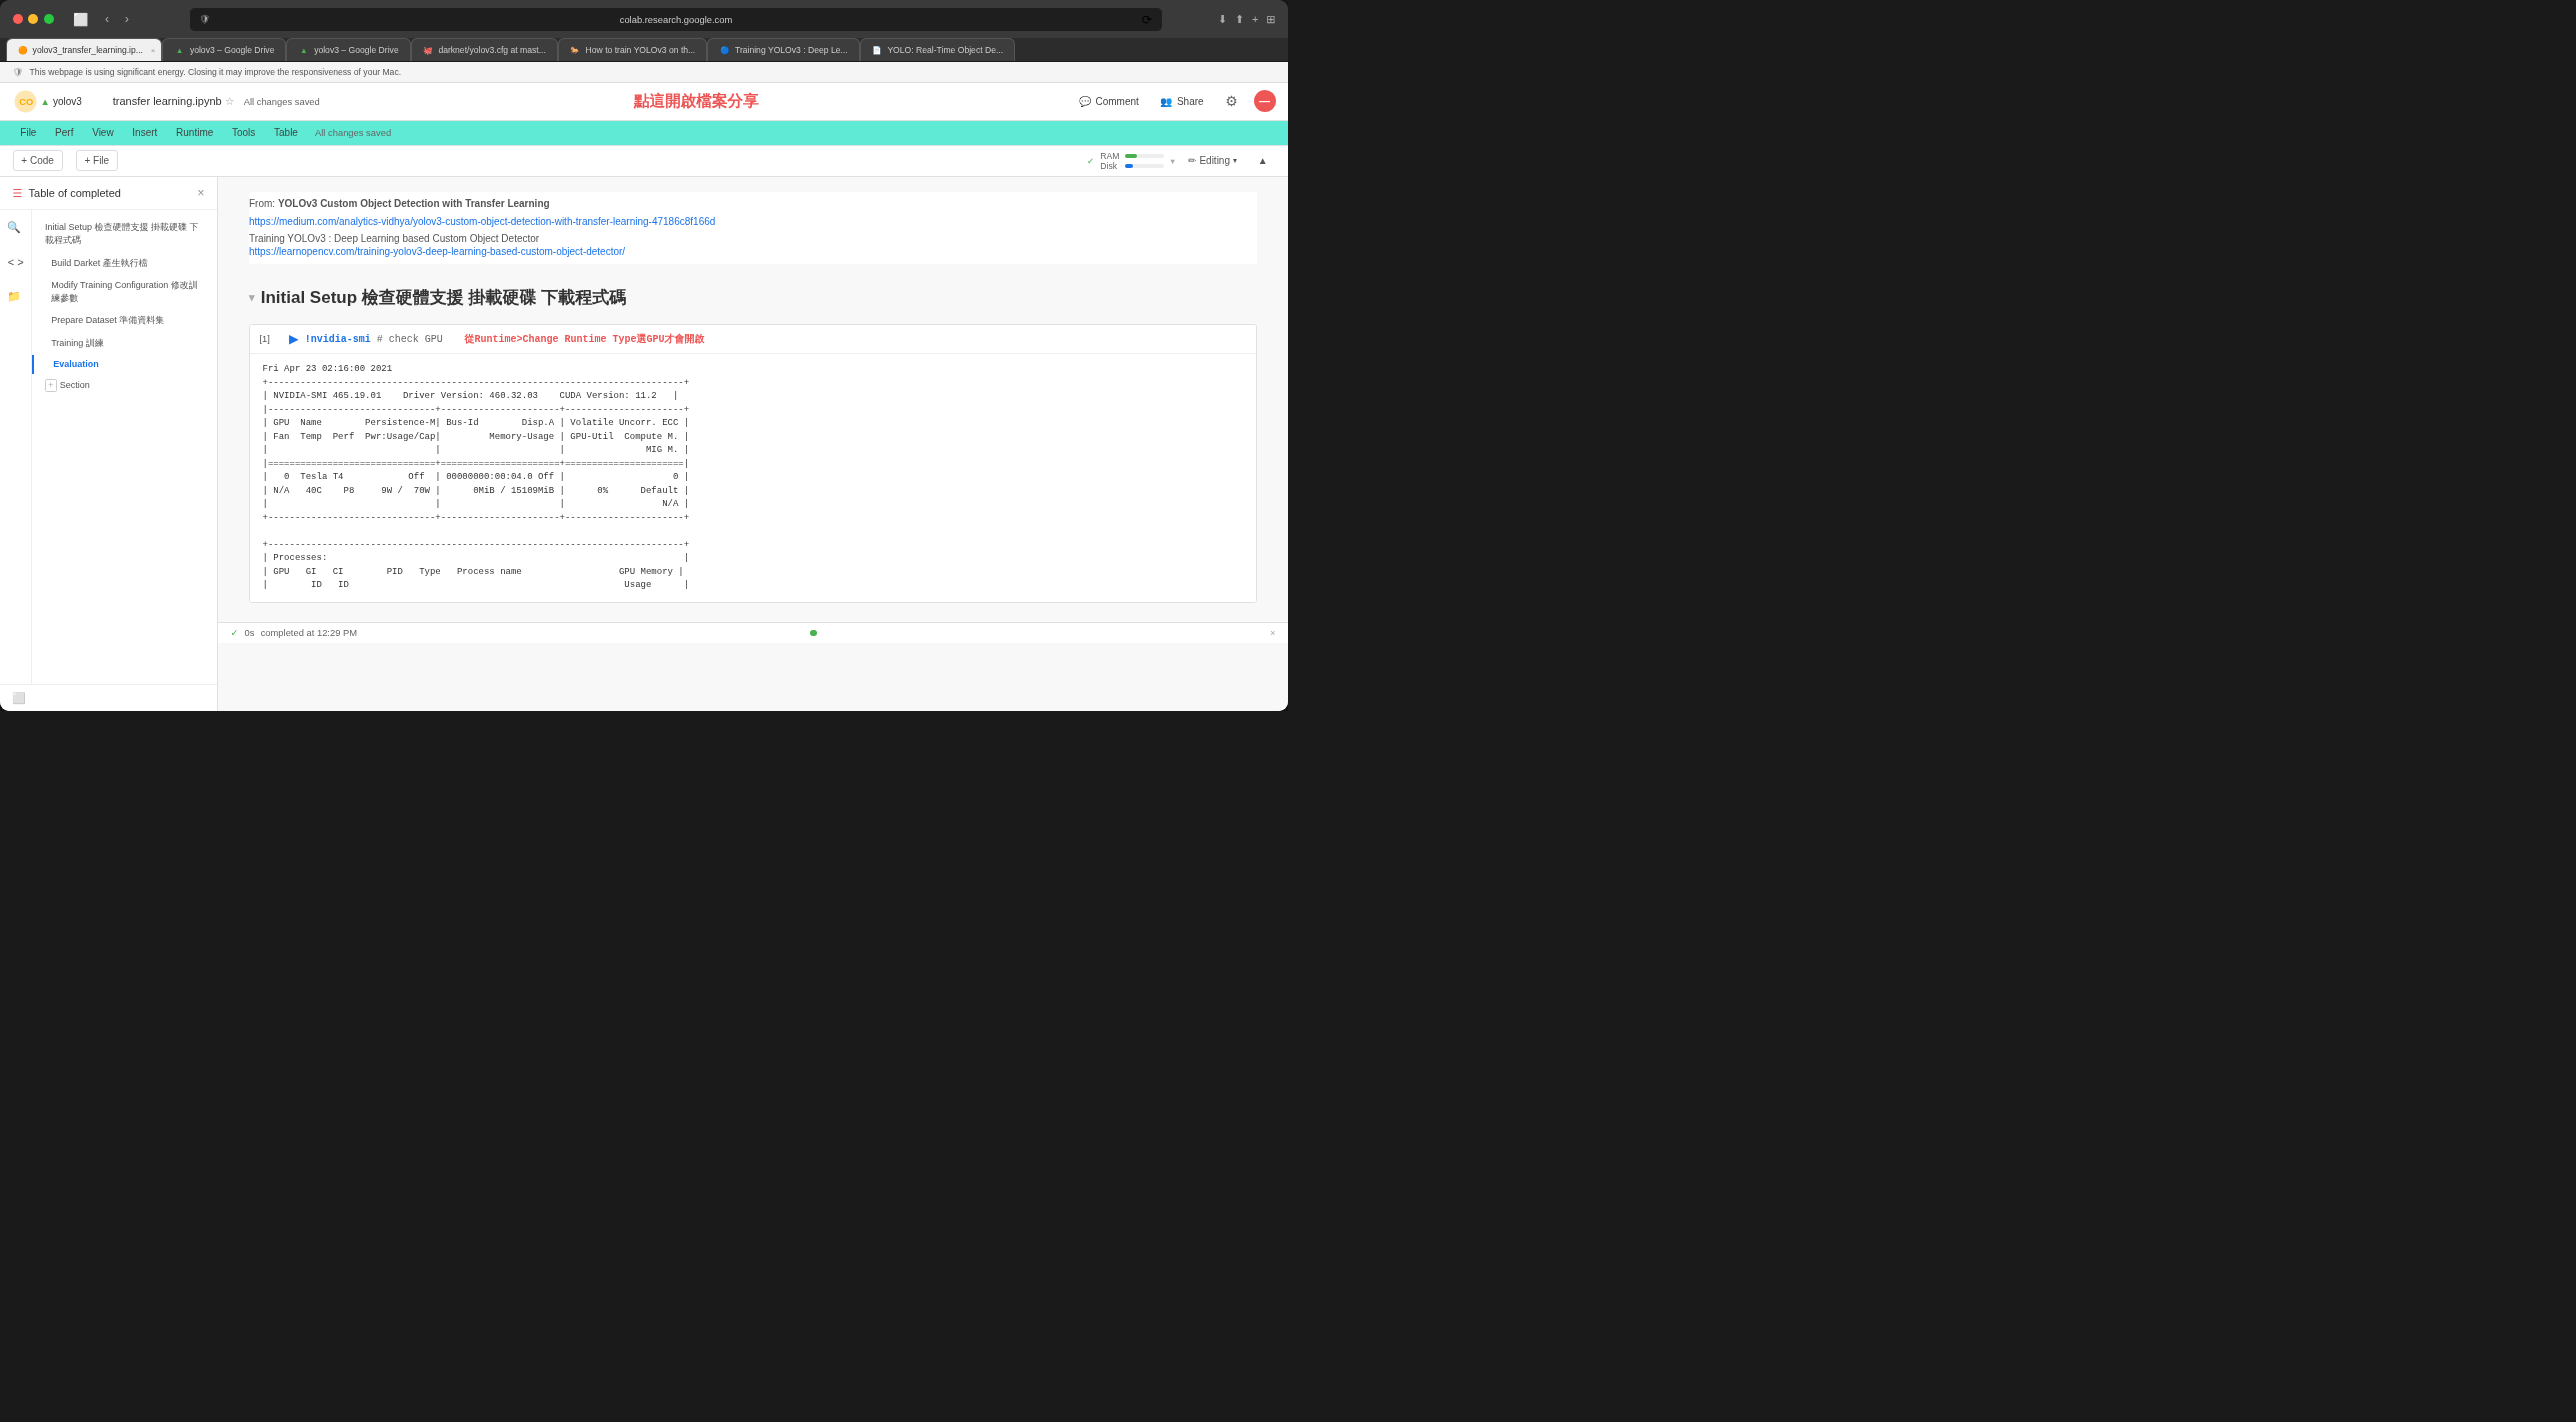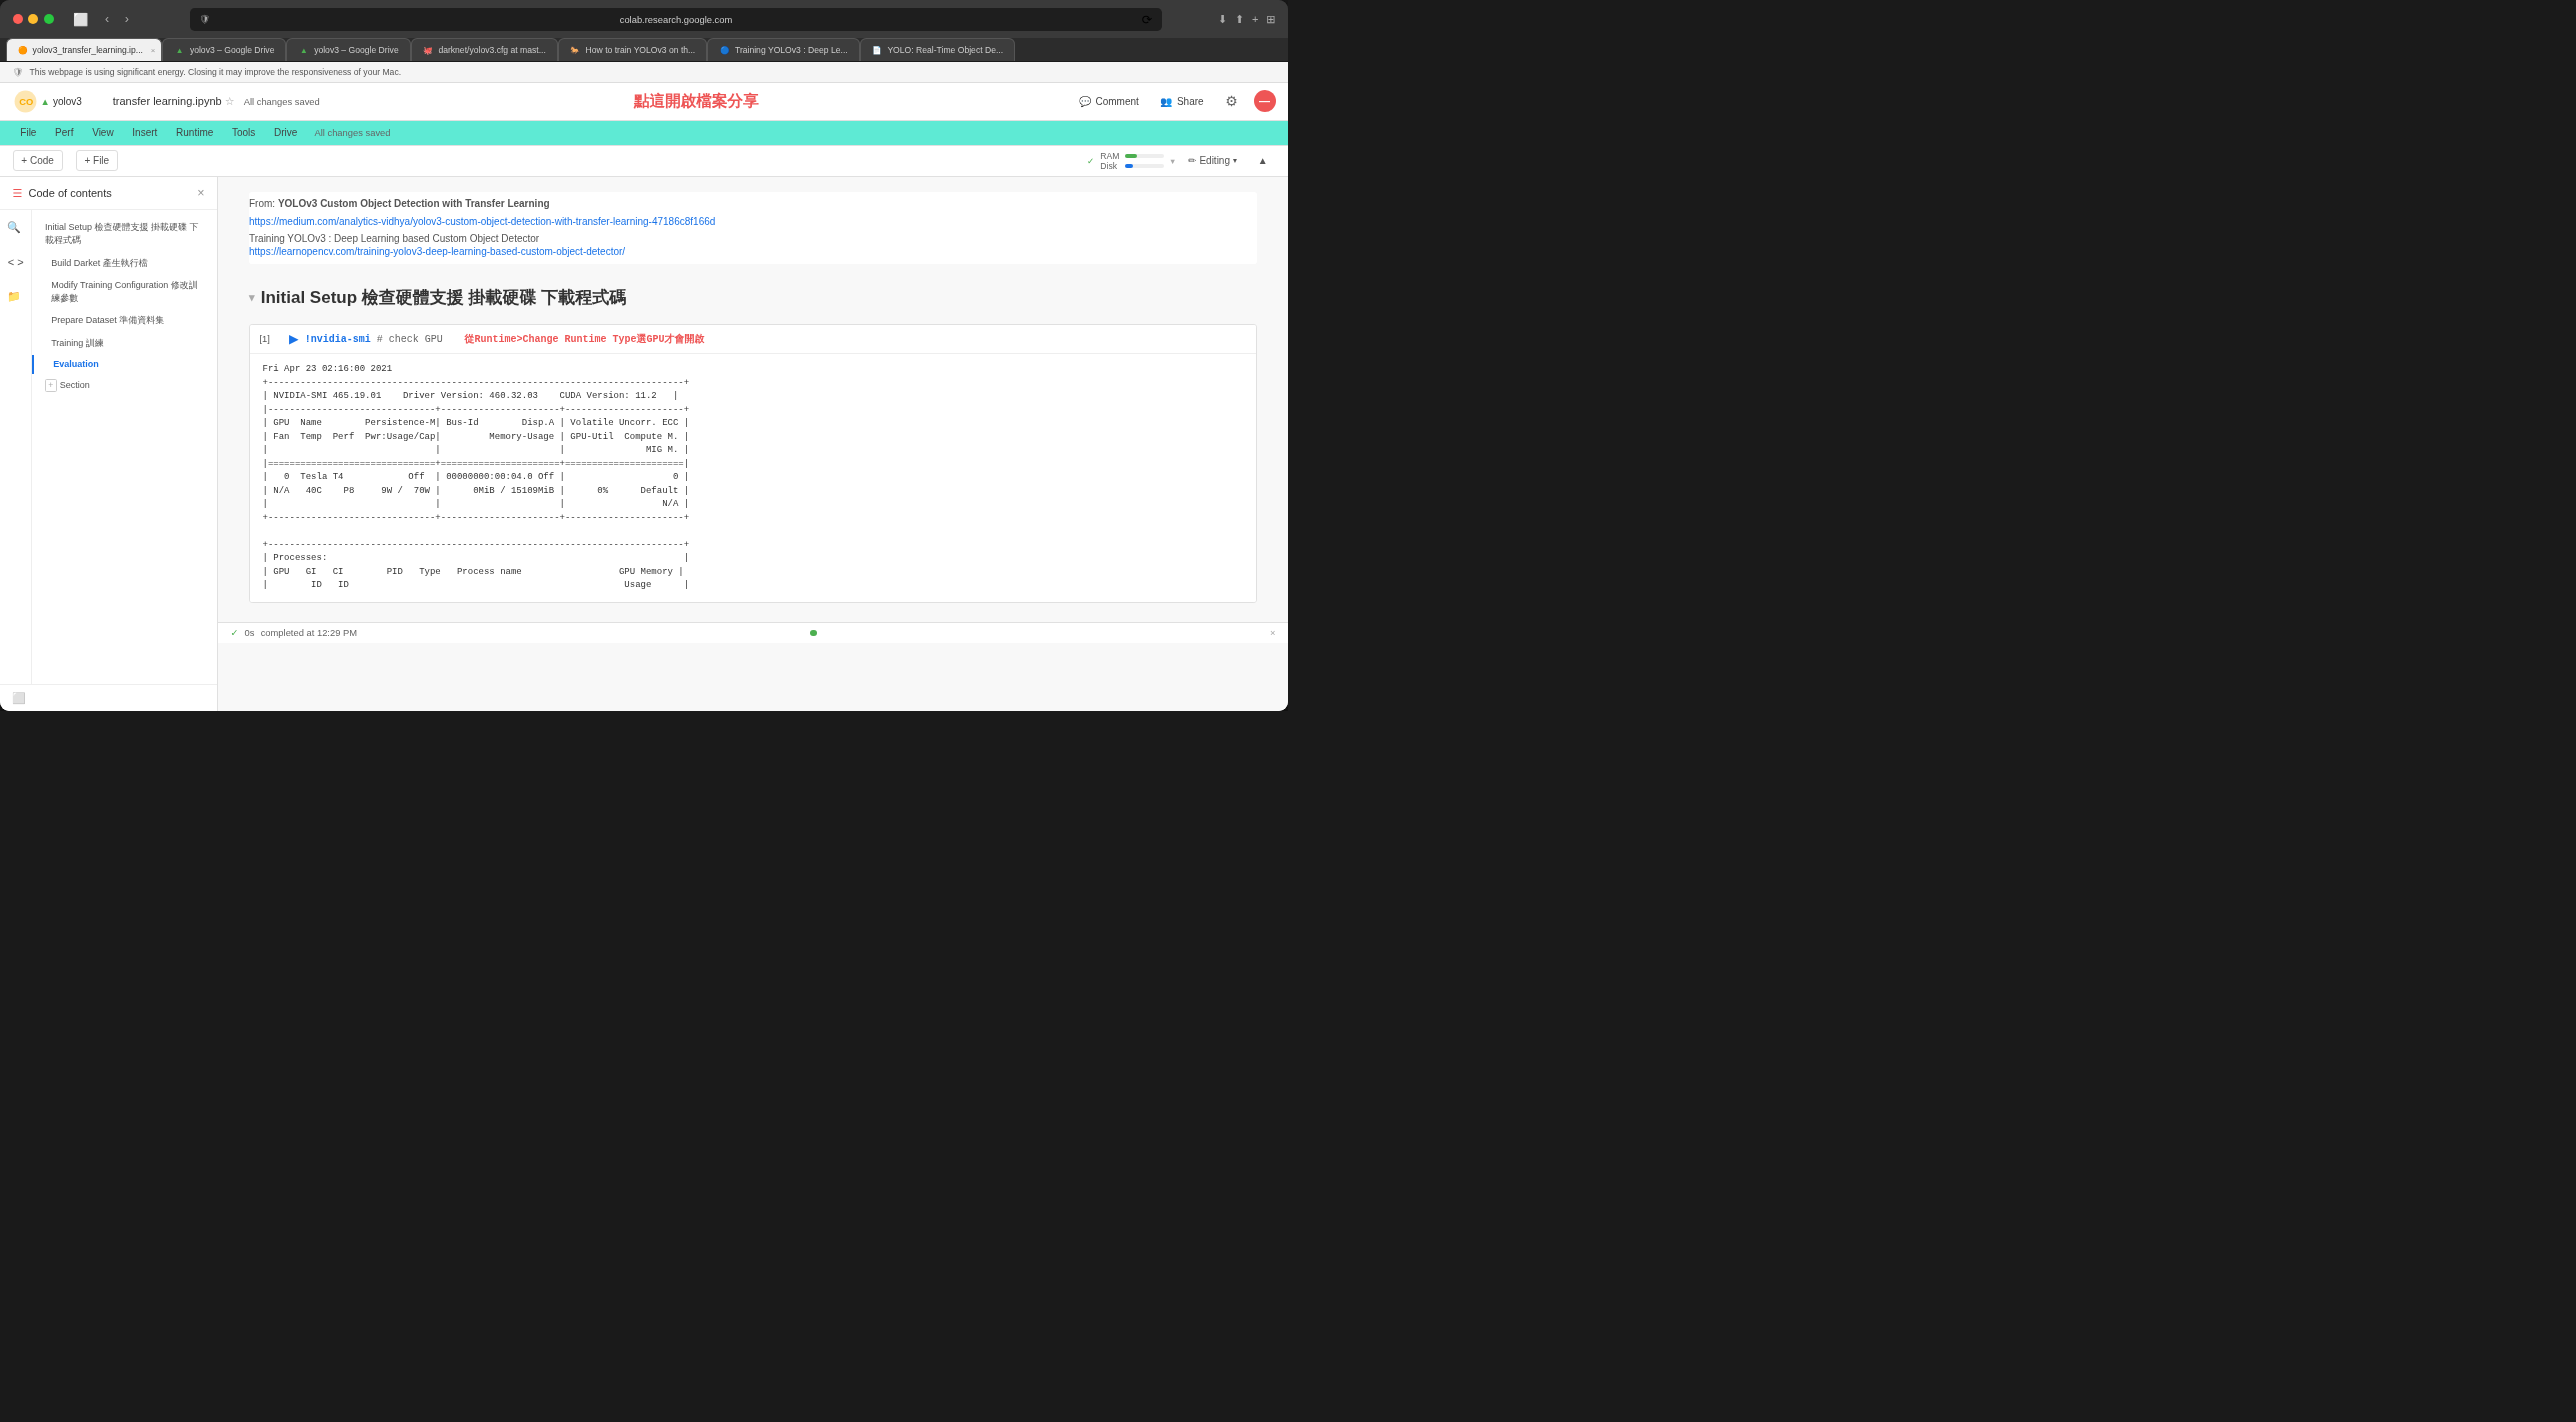--- a/index.html
+++ b/index.html
@@ -207,21 +207,21 @@
     </div>
   </div>
 
   <div class="menu-bar">
     <span class="menu-item">File</span>
     <span class="menu-item">Perf</span>
     <span class="menu-item">View</span>
     <span class="menu-item">Insert</span>
     <span class="menu-item">Runtime</span>
     <span class="menu-item">Tools</span>
-    <span class="menu-item">Drive</span>
+    <span class="menu-item">Table</span>
     <span class="save-indicator">All changes saved</span>
   </div>
 
   <div class="toolbar">
     <button class="toolbar-btn">+ Code</button>
     <button class="toolbar-btn">+ File</button>
     <div class="toolbar-spacer"></div>
     <div class="ram-disk">
       <span style="color:#4CAF50;">✓</span>
       <div>
@@ -247,21 +247,21 @@
     </div>
     <button class="toolbar-btn" style="border:none;">▲</button>
   </div>
 
   <div class="main-layout">
 
     <div class="sidebar">
       <div class="sidebar-header">
         <div style="display:flex;align-items:center;gap:6.2px;">
           <span style="color:#e55;font-size:11px;">☰</span>
-          <span class="sidebar-title">Code of contents</span>
+          <span class="sidebar-title">Table of completed</span>
         </div>
         <span class="sidebar-close">×</span>
       </div>
 
       <div class="sidebar-inner">
         <div style="display:flex;flex-direction:column;padding:6.2px 3.1px;gap:12.5px;border-right:0.8px solid #eee;">
           <span class="sidebar-tool-btn" style="font-size:11px;">🔍</span>
           <span class="sidebar-tool-btn" style="font-size:11px;">&lt; &gt;</span>
           <span class="sidebar-tool-btn" style="font-size:11px;">📁</span>
         </div>

